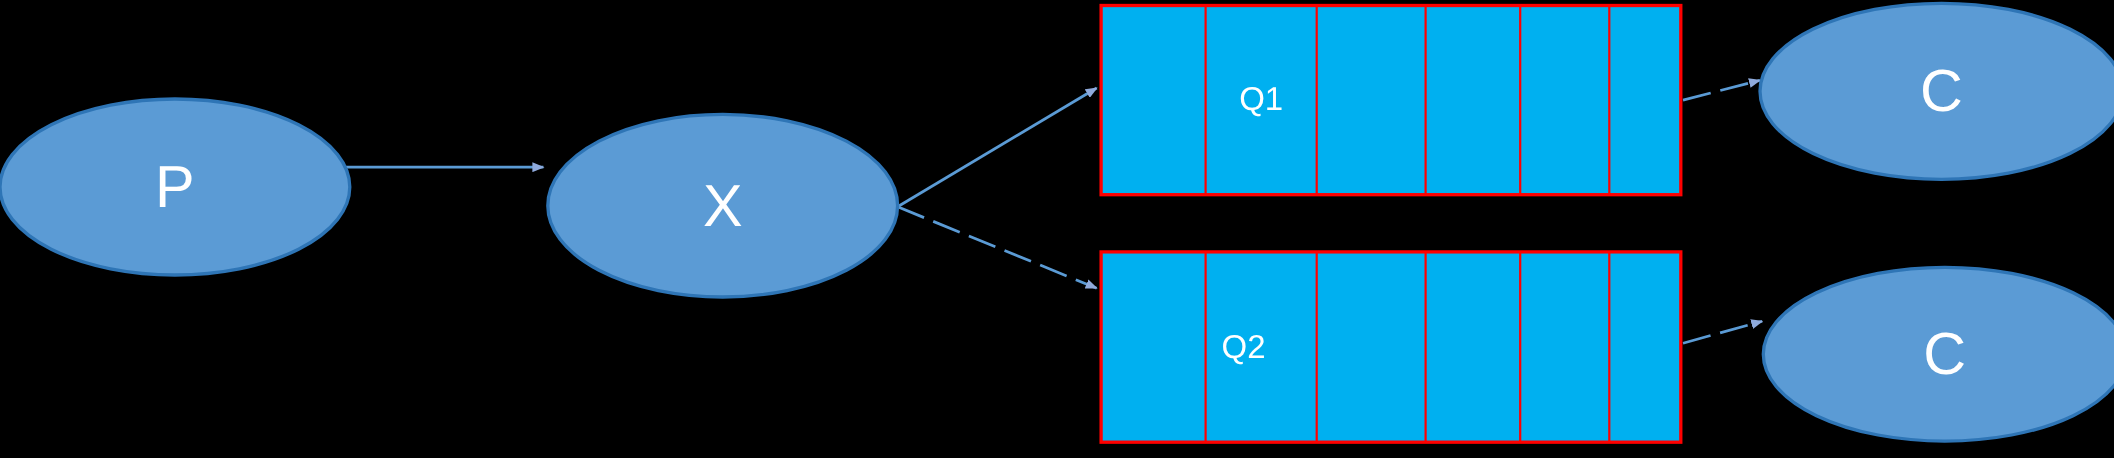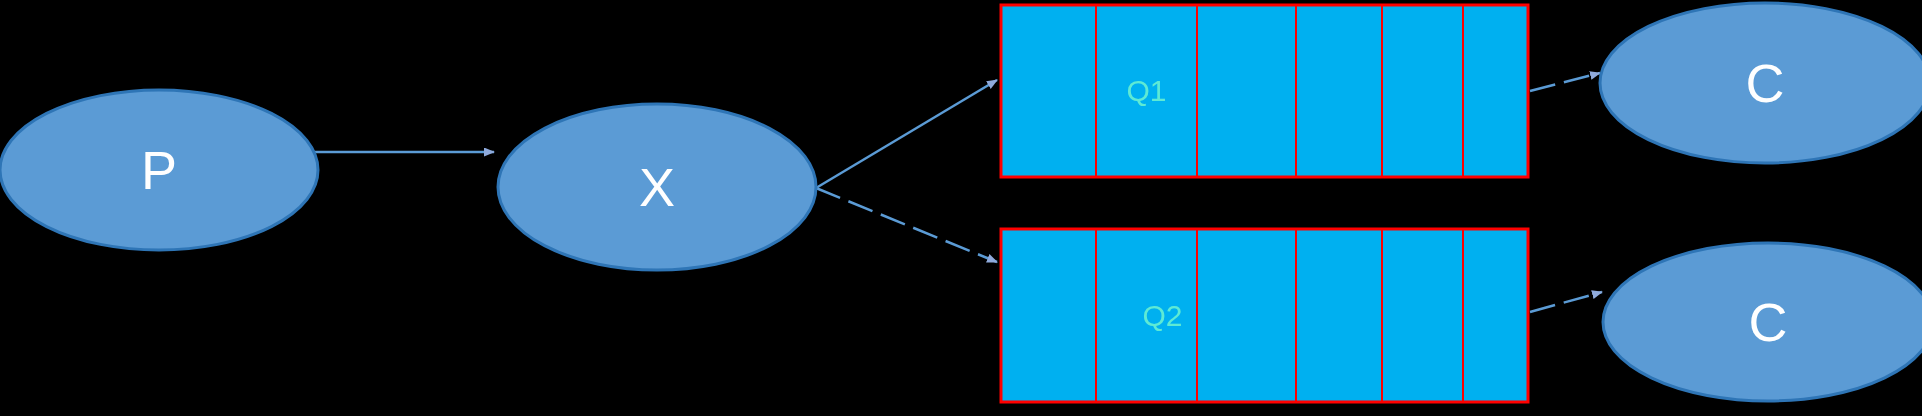--- a/index.html
+++ b/index.html
@@ -32,21 +32,21 @@
     font-weight: 400;
     font-family: "Liberation Sans", sans-serif;
     pointer-events: none;
     line-height: 1;
   }
   .queue-label {
     position: absolute;
     display: flex;
     align-items: center;
     justify-content: center;
-    color: #5eead4;
+    color: #ffffff;
     font-size: 30px;
     font-family: "Liberation Sans", sans-serif;
     pointer-events: none;
     line-height: 1;
   }
 </style>
 </head>
 <body>
 
 <div id="canvas">
@@ -85,16 +85,16 @@
         <line x1="1463" y1="229" x2="1463" y2="402" stroke="#FF0000" stroke-width="2"></line>
       </g>
   </svg>
 
   <div id="labels-layer">
       <div class="node-label" style="left: 0px; top: 90px; width: 318px; height: 160px;">P</div>
       <div class="node-label" style="left: 498px; top: 104px; width: 318px; height: 166px;">X</div>
       <div class="node-label" style="left: 1600px; top: 3px; width: 330px; height: 160px;">C</div>
       <div class="node-label" style="left: 1603px; top: 243px; width: 330px; height: 158px;">C</div>
       <div class="queue-label" style="left: 1096px; top: 5px; width: 101px; height: 172px;">Q1</div>
-      <div class="queue-label" style="left: 1112px; top: 229px; width: 101px; height: 173px;">Q2</div>
+      <div class="queue-label" style="left: 1080px; top: 229px; width: 101px; height: 173px;">Q2</div>
     </div>
 
 </div>
 
 </body></html>

